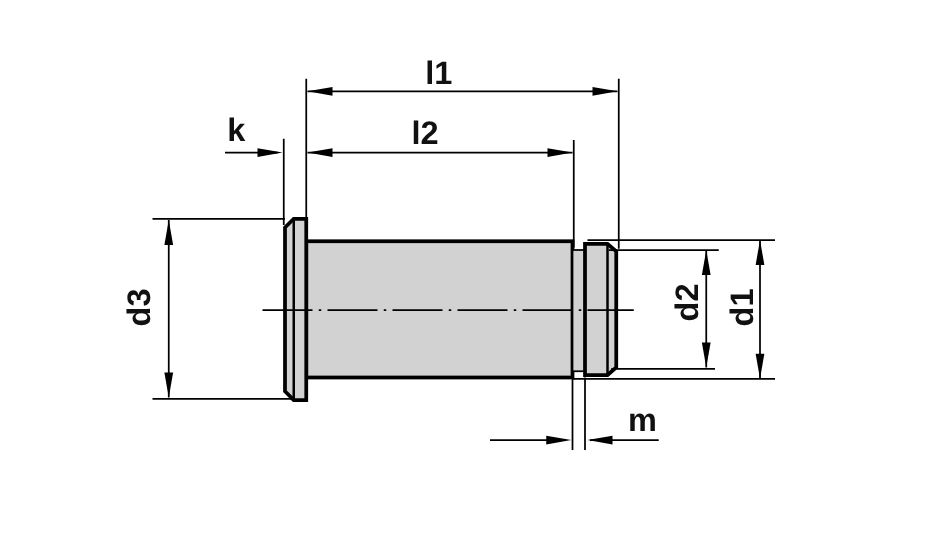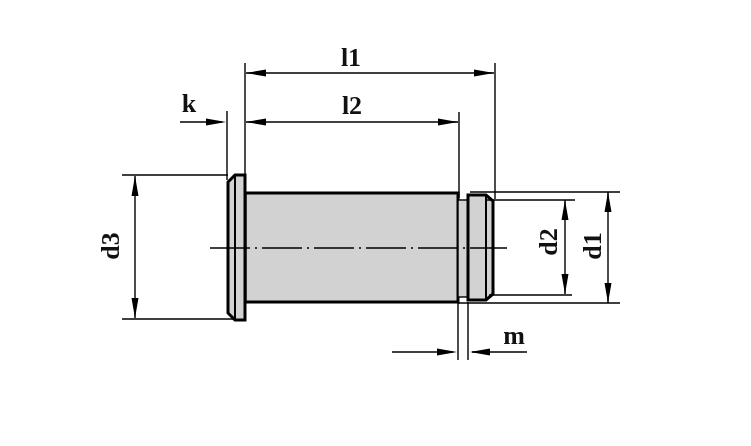--- a/index.html
+++ b/index.html
@@ -6,21 +6,21 @@
     margin: 0;
     padding: 0;
     background: #ffffff;
   }
   .canvas {
     position: relative;
     width: 751px;
     height: 446px;
     background: var(--background, #ffffff);
     overflow: hidden;
-    font-family: Liberation Serif, serif;
+    font-family: Liberation Sans, sans-serif;
   }
   svg { position: absolute; left: 0; top: 0; display: block; }
 
   
   .thick  { stroke: var(--line, #000); stroke-width: 3;   fill: none; stroke-linejoin: miter; }
   .med    { stroke: var(--line, #000); stroke-width: 2;   fill: none; }
   .thin   { stroke: var(--line, #000); stroke-width: 1.4; fill: none; }
   .fill-part  { fill: var(--part-fill, #d2d2d2); }
   .arrow  { fill: var(--line, #000); stroke: none; }
   .center { stroke: var(--line, #000); stroke-width: 1.4; fill: none; stroke-dasharray: 40 5 2 5; }
@@ -119,20 +119,20 @@
 
     <g>
       <line class="thin" x1="392" y1="352" x2="453" y2="352"></line>
       <line class="thin" x1="472" y1="352" x2="527" y2="352"></line>
       <polygon class="arrow" points="457,352 437,348.5 437,355.5"></polygon>
       <polygon class="arrow" points="470,352 490,348.5 490,355.5"></polygon>
     </g>
   </svg>
 
   <div class="dim-label" style="left:351px; top:58px;">l1</div>
-  <div class="dim-label" style="left:352px; top:106px;">l2</div>
+  <div class="dim-label" style="left:340px; top:106px;">l2</div>
   <div class="dim-label" style="left:189px; top:104px;">k</div>
   <div class="dim-label vertical" style="left:111px; top:246px;">d3</div>
   <div class="dim-label vertical" style="left:549px; top:242px;">d2</div>
   <div class="dim-label vertical" style="left:593px; top:246px;">d1</div>
   <div class="dim-label" style="left:514px; top:336px;">m</div>
 
 </div>
 
 </body></html>

